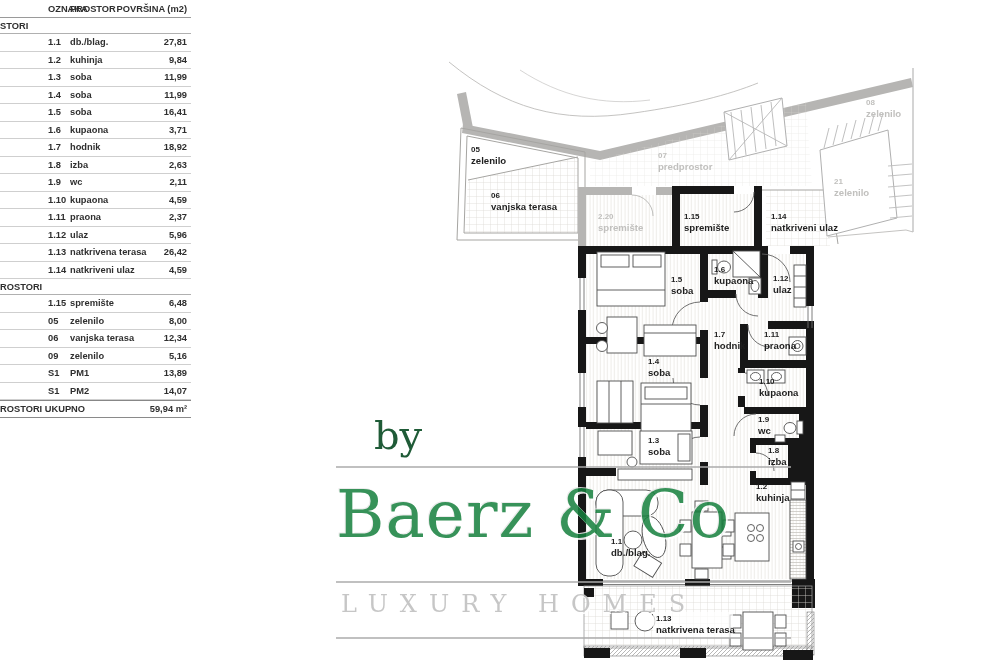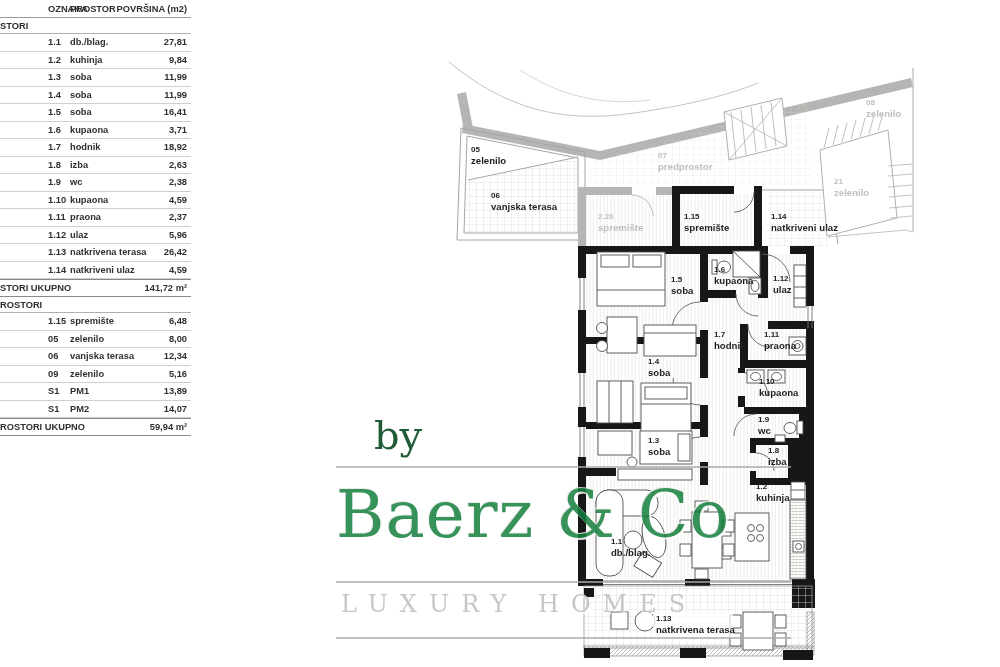--- a/index.html
+++ b/index.html
@@ -100,21 +100,21 @@
         <span class="c-val">18,92</span>
       </div>
       <div class="trow t-row">
         <span class="c-ozn">1.8</span>
         <span class="c-pro">izba</span>
         <span class="c-val">2,63</span>
       </div>
       <div class="trow t-row">
         <span class="c-ozn">1.9</span>
         <span class="c-pro">wc</span>
-        <span class="c-val">2,38</span>
+        <span class="c-val">2,11</span>
       </div>
       <div class="trow t-row">
         <span class="c-ozn">1.10</span>
         <span class="c-pro">kupaona</span>
         <span class="c-val">4,59</span>
       </div>
       <div class="trow t-row">
         <span class="c-ozn">1.11</span>
         <span class="c-pro">praona</span>
         <span class="c-val">2,37</span>
@@ -126,24 +126,20 @@
       </div>
       <div class="trow t-row">
         <span class="c-ozn">1.13</span>
         <span class="c-pro">natkrivena terasa</span>
         <span class="c-val">26,42</span>
       </div>
       <div class="trow t-row">
         <span class="c-ozn">1.14</span>
         <span class="c-pro">natkriveni ulaz</span>
         <span class="c-val">4,59</span>
-      </div>
-      <div class="trow t-total">
-        <span class="c-sec">STORI UKUPNO</span>
-        <span class="c-val">141,72 m²</span>
       </div>
       <div class="trow t-sec">
         <span class="c-sec">ROSTORI</span>
       </div>
       <div class="trow t-row">
         <span class="c-ozn">1.15</span>
         <span class="c-pro">spremište</span>
         <span class="c-val">6,48</span>
       </div>
       <div class="trow t-row">

